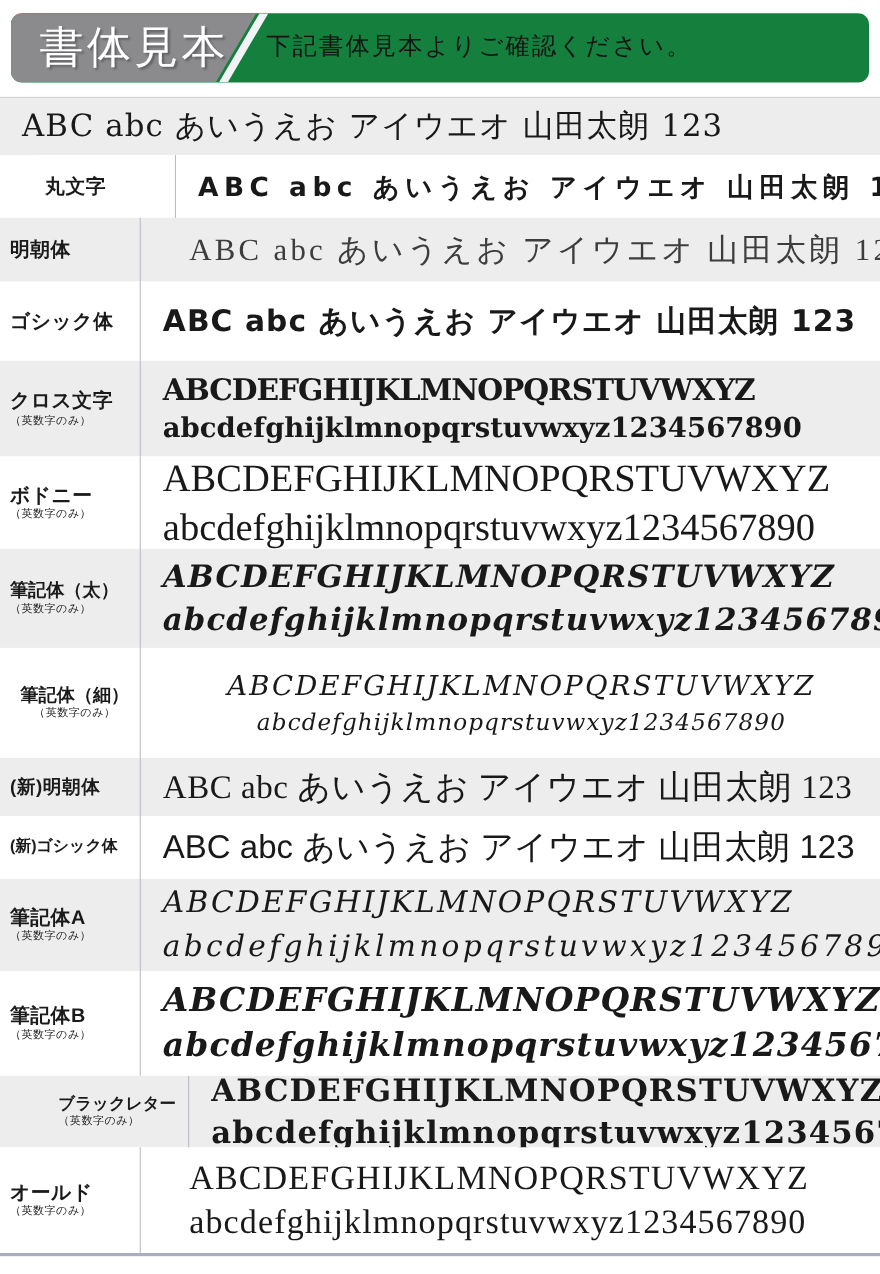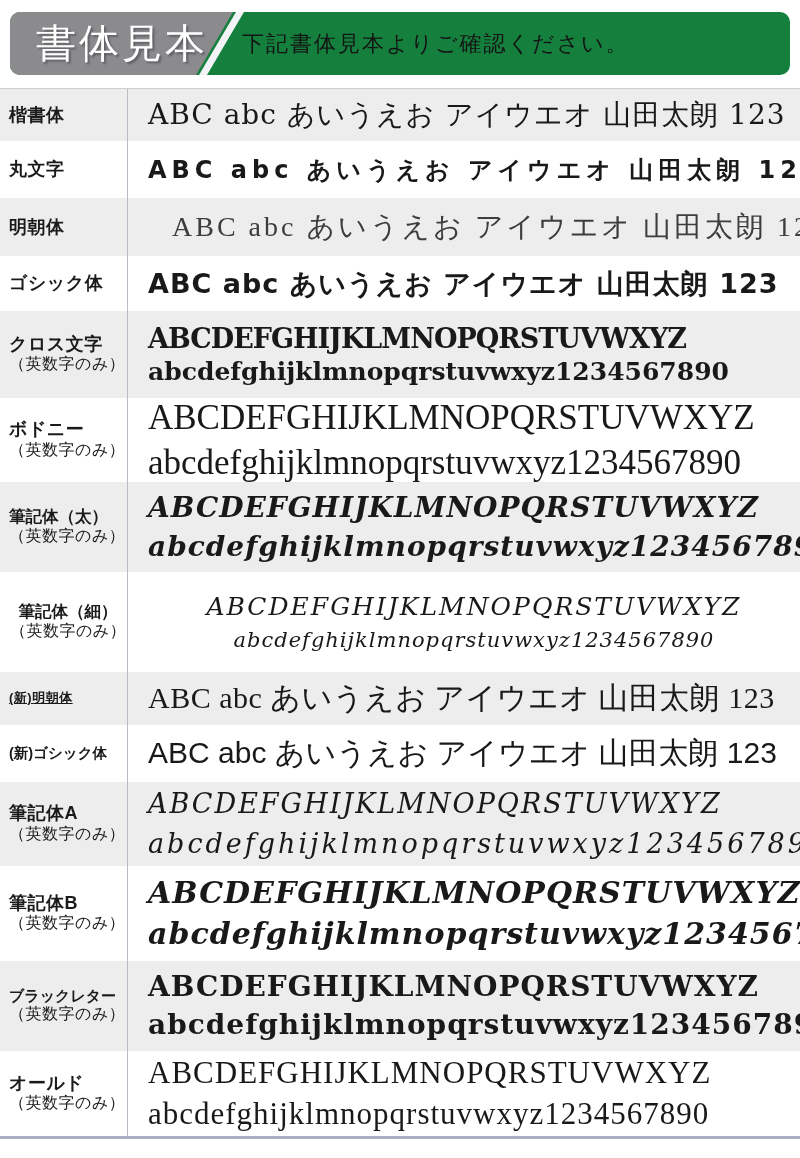--- a/index.html
+++ b/index.html
@@ -28,58 +28,58 @@
     clip-path:polygon(226px 0,234px 0,197px 100%,189px 100%);
   }
   .badge-text{
     position:absolute;left:26px;top:0;height:63px;line-height:62px;
     font-family:"DejaVu Serif","Liberation Serif",serif;
     font-size:40px;color:#ffffff;letter-spacing:3px;
     text-shadow:2px 2px 2px rgba(45,45,50,0.45);
   }
   .subtitle{
     position:absolute;left:232px;top:0;height:63px;line-height:64px;
-    font-family:Liberation Serif, serif;
+    font-family:Liberation Mono, monospace;
     font-size:22px;color:#141414;letter-spacing:2px;
   }
   
   .table{
     margin-top:13px;
     border-top:1px solid #cfcfcf;
     border-bottom:3px solid #a9aec0;
   }
   .row{display:flex;box-sizing:border-box;}
   .row:nth-child(odd){background:#ededed;}
   .row:nth-child(even){background:#ffffff;}
   .row:nth-child(1){height:52px;}
-  .row:nth-child(2){height:57px;}
+  .row:nth-child(2){height:57px;margin-left:32px;}
   .row:nth-child(3){height:58px;gap:24px;}
-  .row:nth-child(4){height:55px;}
+  .row:nth-child(4){height:72px;}
   .row:nth-child(5){height:87px;}
   .row:nth-child(6){height:84px;}
   .row:nth-child(7){height:90px;}
   .row:nth-child(8){height:100px;text-align:center;}
   .row:nth-child(9){height:53px;}
   .row:nth-child(10){height:57px;}
   .row:nth-child(11){height:84px;}
   .row:nth-child(12){height:95px;}
-  .row:nth-child(13){height:90px;}
-  .row:nth-child(14){height:85px;}
+  .row:nth-child(13){height:65px;padding-left:44px;}
+  .row:nth-child(14){height:96px;gap:24px;}
   .label-cell{
     flex:0 0 128px;width:128px;box-sizing:border-box;
     border-right:1px solid #b9bcc4;
     display:flex;flex-direction:column;justify-content:center;
     padding-left:9px;
   }
   .label{
     font-weight:bold;font-size:18px;line-height:1.15;
     letter-spacing:0.5px;color:#1a1a1a;white-space:nowrap;
   }
   .note{
-    font-size:16px;font-weight:normal;color:#1a1a1a;
+    font-size:10px;font-weight:normal;color:#1a1a1a;
     margin-top:0;letter-spacing:0.5px;white-space:nowrap;
   }
   .sample-cell{
     flex:1;min-width:0;
     display:flex;flex-direction:column;justify-content:center;
     padding-left:20px;overflow:hidden;
   }
   .line1,.line2{white-space:nowrap;color:#191919;}
   
   .s-kaisho    .line1{font-family:"DejaVu Serif","Liberation Serif",serif;font-size:28px;letter-spacing:1px;}
@@ -93,41 +93,37 @@
   .s-fudes     .line1,.s-fudes .line2{font-family:"DejaVu Serif","Liberation Serif",serif;font-style:italic;font-size:25px;line-height:1.5;letter-spacing:2px;}
   .s-fudes     .line2{font-size:21px;letter-spacing:1px;}
   .s-shinmincho .line1{font-family:"Liberation Serif","DejaVu Serif",serif;font-size:30px;letter-spacing:0.5px;}
   .s-shingothic .line1{font-family:"Liberation Sans","DejaVu Sans",sans-serif;font-size:30px;letter-spacing:0px;}
   .s-scripta   .line1,.s-scripta .line2{font-family:"DejaVu Serif","Liberation Serif",serif;font-style:italic;font-size:27px;line-height:1.5;letter-spacing:2px;}
   .s-scripta   .line2{letter-spacing:3px;}
   .s-scriptb   .line1,.s-scriptb .line2{font-family:"DejaVu Serif","Liberation Serif",serif;font-style:italic;font-weight:bold;font-size:30px;line-height:1.35;letter-spacing:1px;}
   .s-blackletter .line1,.s-blackletter .line2{font-family:"DejaVu Serif","Liberation Serif",serif;font-weight:bold;font-size:28px;line-height:1.35;letter-spacing:1px;}
   .s-old       .line1,.s-old .line2{font-family:"Liberation Serif","DejaVu Serif",serif;font-size:31px;line-height:1.3;letter-spacing:1px;}
   
-  .s-shinmincho .label{font-size:13px;text-decoration:underline;}
+  .s-shinmincho .label{font-size:17px;}
   .s-shingothic .label{font-size:14.5px;letter-spacing:0px;}
   .s-blackletter .label{font-size:15px;letter-spacing:0px;}
   .s-fudeb .label,.s-fudes .label{font-size:16.5px;letter-spacing:0px;}
 </style>
 </head>
 <body>
 
 <div class="band">
   <div class="band-dark"></div>
   <div class="band-slash"></div>
   <div class="badge-text">書体見本</div>
   <div class="subtitle">下記書体見本よりご確認ください。</div>
 </div>
 
 <div class="table" id="rows">
   <div class="row s-kaisho">
-    <div class="label-cell">
-      <div class="label">楷書体</div>
-
-    </div>
     <div class="sample-cell">
       <div class="line1">ABC abc あいうえお アイウエオ 山田太朗 123</div>
 
     </div>
   </div>
 
   <div class="row s-maru">
     <div class="label-cell">
       <div class="label">丸文字</div>
 

